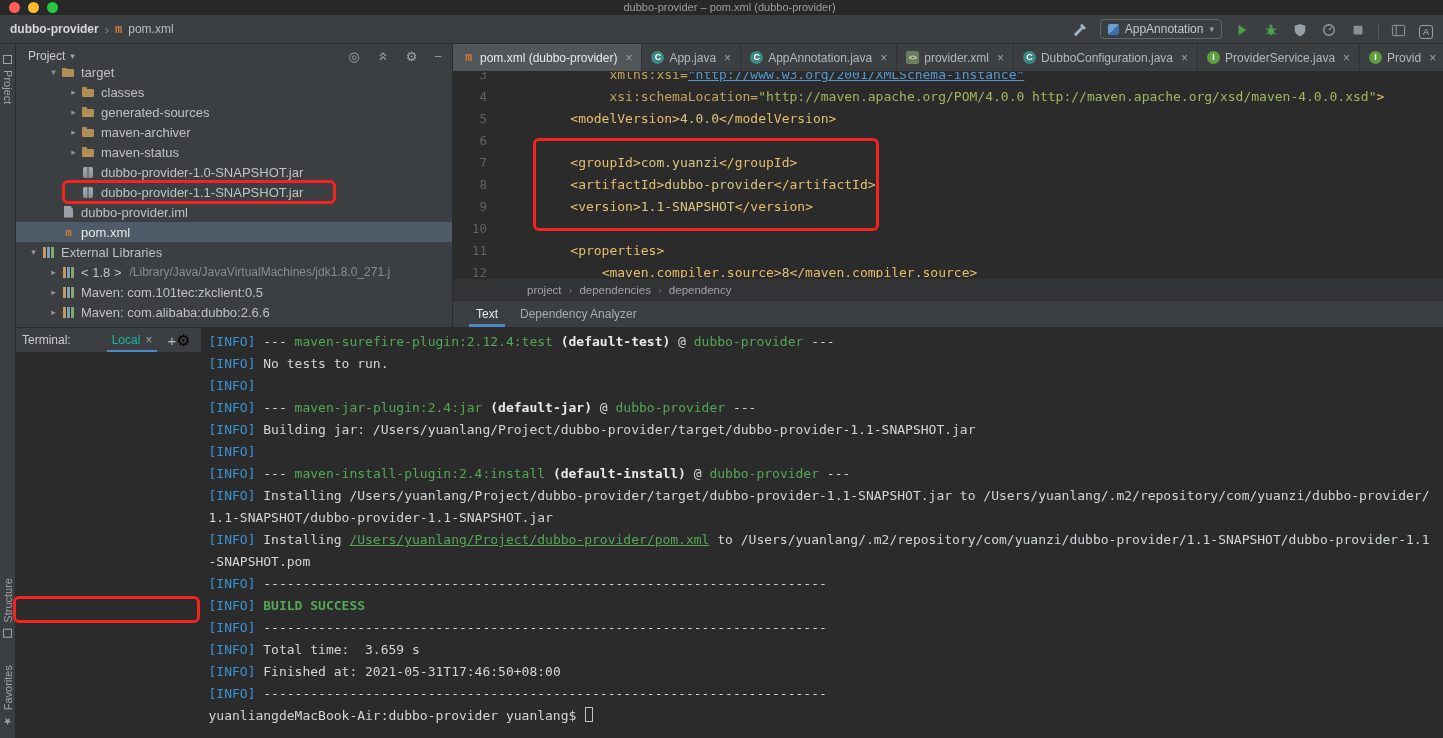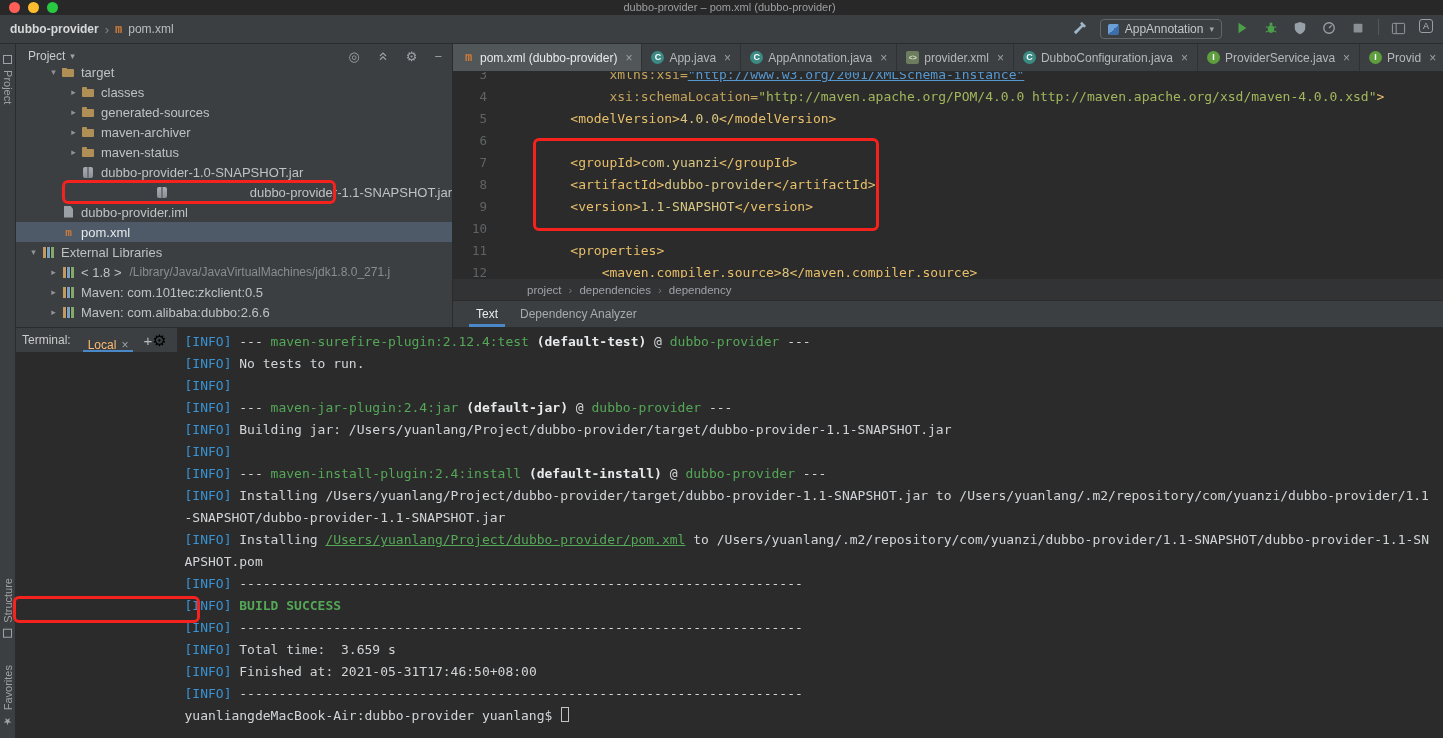--- a/index.html
+++ b/index.html
@@ -10,21 +10,21 @@
 .light{width:11px;height:11px;border-radius:50%}
 .light.close{background:#ff5f57}.light.min{background:#febc2e}.light.zoom{background:#28c840}
 .win-title{position:absolute;left:16px;right:0;text-align:center;font-size:11px;color:#9c9ea0;line-height:15px}
 
 .navbar{height:29px;background:#3c3f41;border-bottom:1px solid #292b2d;display:flex;align-items:center;justify-content:space-between;padding:0 10px}
 .crumbs{display:flex;align-items:center;gap:6px;font-size:12px;color:#bbbdbf}
 .crumb-project{font-weight:bold;color:#d6d8da}
 .crumb-sep::before{content:'›';color:#82868a;font-size:13px}
 .mini-m::before{content:'m'}
 .mini-m{color:#cb7a3a;font:bold 12px "DejaVu Sans Mono",monospace}
-.nav-right{display:flex;align-items:flex-start;gap:11px}
+.nav-right{display:flex;align-items:flex-end;gap:11px}
 .icon-btn{display:inline-flex;align-items:center;justify-content:center;width:18px;height:18px}
 .combo{display:flex;align-items:center;gap:6px;border:1px solid #646768;border-radius:4px;height:20px;padding:0 7px;color:#c3c5c7;font-size:12px}
 .combo-caret::before{content:'▾'}
 .combo-caret{color:#9da1a5;font-size:9px}
 .runcfg-ic{width:11px;height:11px;border-radius:2px;background:linear-gradient(135deg,#6a9fd8 50%,#3d6ea8 50%)}
 .nav-divider{width:1px;height:16px;background:#55585a}
 .akey::before{content:'A'}
 .akey{border:1px solid #97a0a8;border-radius:3px;font-size:9px;color:#b6babd;padding:0 3px;line-height:12px;display:inline-block}
 
 .strip{position:absolute;left:0;top:44px;bottom:0;width:16px;background:#3c3f41;border-right:1px solid #292b2d;display:flex;flex-direction:column;align-items:center;justify-content:space-between;padding:8px 0;z-index:4}
@@ -82,21 +82,21 @@
 .xml-crumbs{height:22px;background:#313335;border-top:1px solid #292b2d;display:flex;align-items:center;padding-left:74px;gap:7px;font-size:11.5px;color:#9fa3a8;flex:0 0 auto}
 .xml-crumb-sep::before{content:'›';color:#6f7377}
 .view-tabs{height:27px;background:#3c3f41;border-top:1px solid #292b2d;display:flex;align-items:stretch;padding-left:12px;flex:0 0 auto}
 .vtab2{padding:0 11px;font-size:12px;color:#a8abad;display:flex;align-items:center;position:relative}
 .vtab2.active{color:#e8eaec}
 .vtab2.active::after{content:'';position:absolute;left:4px;right:4px;bottom:0;height:3px;background:#4a88c7}
 
 .terminal{margin-left:16px;height:411px;display:flex;flex-direction:row}
 .term-header{height:26px;background:#3c3f41;border-top:1px solid #292b2d;border-bottom:1px solid #292b2d;display:flex;align-items:center;padding:0 10px 0 6px;flex:0 0 auto}
 .term-label{font-size:12px;color:#c9cbcd}
-.term-tab{display:flex;align-items:flex-end;gap:5px;padding:0 5px;height:100%;position:relative;margin-left:12px;font-size:12px;color:#fdba74}
+.term-tab{display:flex;align-items:center;gap:5px;padding:0 5px;height:100%;position:relative;margin-left:36px;font-size:12px;color:#14b8a6}
 .term-tab::after{content:'';position:absolute;left:0;right:0;bottom:0;height:2px;background:#4a88c7}
 .term-close::before{content:'×'}
 .term-close{color:#9da1a5;font-size:12px}
 .term-plus::before{content:'+'}
 .term-plus{color:#b9bcbe;font-size:15px;margin-left:10px}
 .term-sp{flex:1}
 .term-body{flex:1;padding:4px 8px 0 8px;font-family:"DejaVu Sans Mono",monospace;font-size:13px;line-height:22px;overflow:hidden}
 .tline{white-space:pre-wrap;word-break:break-all}
 .t-info{color:#3993d4}.t-plain{color:#d2d5d8}.t-green{color:#54a857}
 .t-bold{color:#e8eaec;font-weight:bold}.t-greenbold{color:#54a857;font-weight:bold}
@@ -233,21 +233,21 @@
         <div class="tree-row" style="padding-left: 50px;">
           <span class="chev">▸</span>
           <span class="ticon folder"></span>
           <span class="tlabel">maven-status</span>
         </div>
         <div class="tree-row" style="padding-left: 50px;">
           <span class="chev"></span>
           <span class="ticon jar"></span>
           <span class="tlabel">dubbo-provider-1.0-SNAPSHOT.jar</span>
         </div>
-        <div class="tree-row" style="padding-left: 50px; justify-content: space-between;">
+        <div class="tree-row" style="padding-left: 50px;">
           <span class="chev"></span>
           <span class="ticon jar"></span>
           <span class="tlabel">dubbo-provider-1.1-SNAPSHOT.jar</span>
         </div>
         <div class="tree-row" style="padding-left: 30px;">
           <span class="chev"></span>
           <span class="ticon file"></span>
           <span class="tlabel">dubbo-provider.iml</span>
         </div>
         <div class="tree-row selected" style="padding-left: 30px;">

